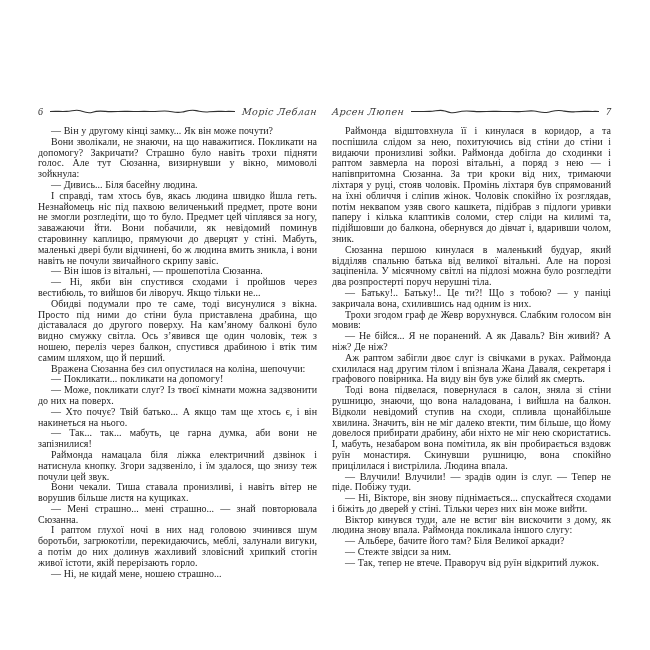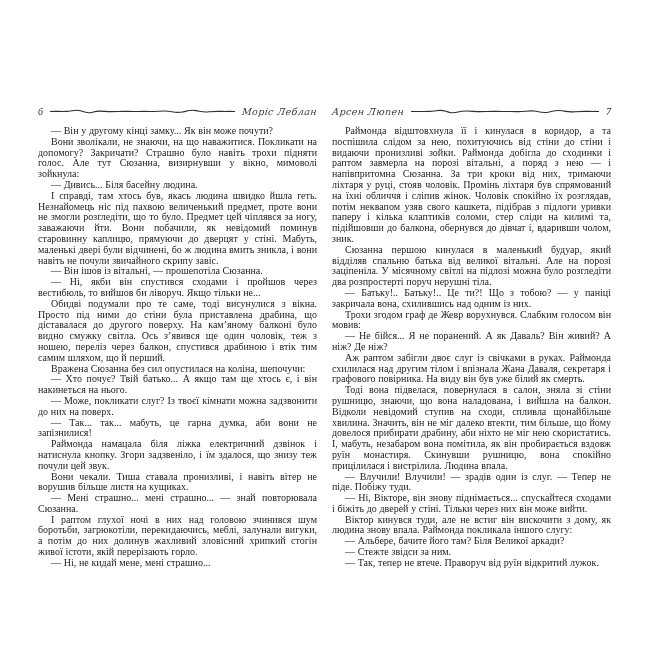--- a/index.html
+++ b/index.html
@@ -87,28 +87,29 @@
     </div>
     <div class="body-text">
         <p>— Він у другому кінці замку... Як він може почути?</p>
         <p>Вони зволікали, не знаючи, на що наважитися. Покликати на допомогу? Закричати? Страшно було навіть трохи підняти голос. Але тут Сюзанна, визирнувши у вікно, мимоволі зойкнула:</p>
         <p>— Дивись... Біля басейну людина.</p>
         <p>І справді, там хтось був, якась людина швидко йшла геть. Незнайомець ніс під пахвою величенький предмет, проте вони не змогли розгледіти, що то було. Предмет цей чіплявся за ногу, заважаючи йти. Вони побачили, як невідомий поминув старовинну каплицю, прямуючи до дверцят у стіні. Мабуть, маленькі двері були відчинені, бо ж людина вмить зникла, і вони навіть не почули звичайного скрипу завіс.</p>
         <p>— Він ішов із вітальні, — прошепотіла Сюзанна.</p>
         <p>— Ні, якби він спустився сходами і пройшов через вестибюль, то вийшов би ліворуч. Якщо тільки не...</p>
         <p>Обидві подумали про те саме, тоді висунулися з вікна. Просто під ними до стіни була приставлена драбина, що діставалася до другого поверху. На кам’яному балконі було видно смужку світла. Ось з’явився ще один чоловік, теж з ношею, переліз через балкон, спустився драбиною і втік тим самим шляхом, що й перший.</p>
         <p>Вражена Сюзанна без сил опустилася на коліна, шепочучи:</p>
+        <p>— Покликати... покликати на допомогу!</p>
+        <p>— Може, покликати слуг? Із твоєї кімнати можна задзвонити до них на поверх.</p>
         <p>— Хто почує? Твій батько... А якщо там ще хтось є, і він накинеться на нього.</p>
-        <p>— Може, покликати слуг? Із твоєї кімнати можна задзвонити до них на поверх.</p>
         <p>— Так... так... мабуть, це гарна думка, аби вони не запізнилися!</p>
         <p>Раймонда намацала біля ліжка електричний дзвінок і натиснула кнопку. Згори задзвеніло, і їм здалося, що знизу теж почули цей звук.</p>
         <p>Вони чекали. Тиша ставала пронизливі, і навіть вітер не ворушив більше листя на кущиках.</p>
         <p>— Мені страшно... мені страшно... — знай повторювала Сюзанна.</p>
         <p>І раптом глухої ночі в них над головою зчинився шум боротьби, загрюкотіли, перекидаючись, меблі, залунали вигуки, а потім до них долинув жахливий зловісний хрипкий стогін живої істоти, якій перерізають горло.</p>
-        <p>— Ні, не кидай мене, мені страшно...</p>
+        <p>— Ні, не кидай мене, ношею страшно...</p>
       </div>
   </div>
 
   <div class="page right">
     <div class="running-head">
       <span class="script-name">Арсен Люпен</span>
       <span class="squiggle">
         <svg viewBox="0 0 200 9" preserveAspectRatio="none" aria-hidden="true">
           <path d="M0,4.5 C7,4.3 13,4.7 20,4.4 C27,4.1 31,2.4 36,4 C41,5.6 44,6.6 50,5 C56,3.4 60,3.8 67,4.4 C75,5 83,4.1 91,4.4 C99,4.7 106,4.2 113,4.6 C120,5 125,3.2 131,4 C137,4.8 140,6.4 146,5.2 C152,4 155,2.8 161,3.8 C166,4.6 169,5.4 175,4.7 C182,3.9 190,4.6 196,4.4 L200,4.5" fill="none" stroke="#2f2f2f" stroke-width="1.1" stroke-linecap="round"></path>
         </svg>

